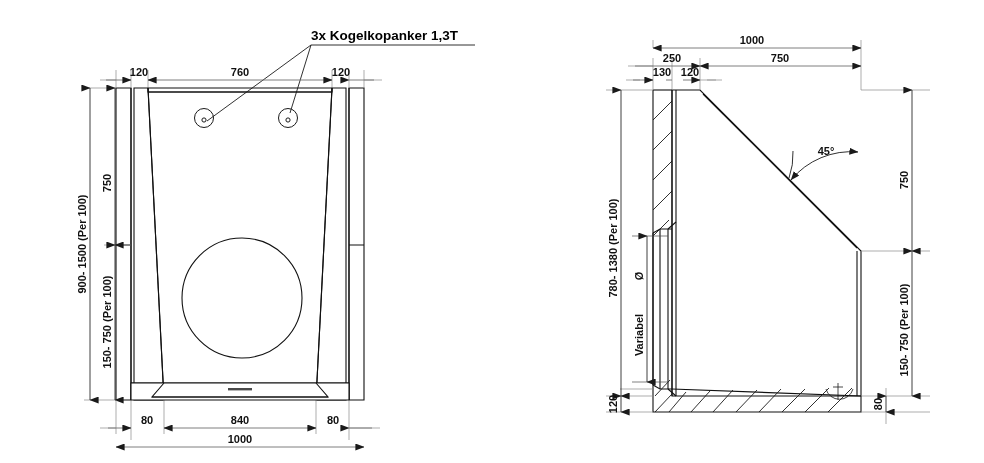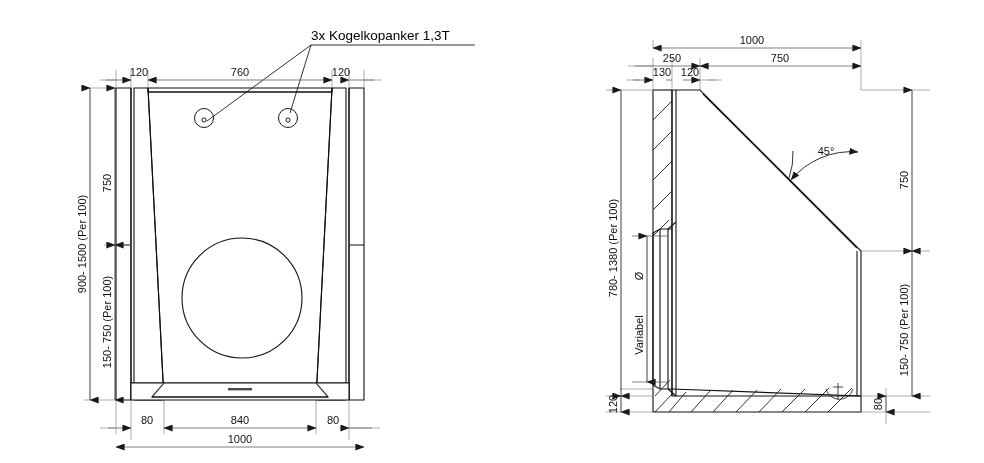--- a/index.html
+++ b/index.html
@@ -12,20 +12,21 @@
     width: 984px;
     height: 463px;
     overflow: hidden;
     font-family: "Liberation Sans", sans-serif;
   }
   #drawing-root {
     position: relative;
     width: 984px;
     height: 463px;
     background: #ffffff;
+    font-weight: bold;
   }
   svg#cad {
     position: absolute;
     left: 0;
     top: 0;
     width: 984px;
     height: 463px;
     display: block;
   }
   .solid        { stroke: #1a1a1a; stroke-width: 1; fill: none; }

